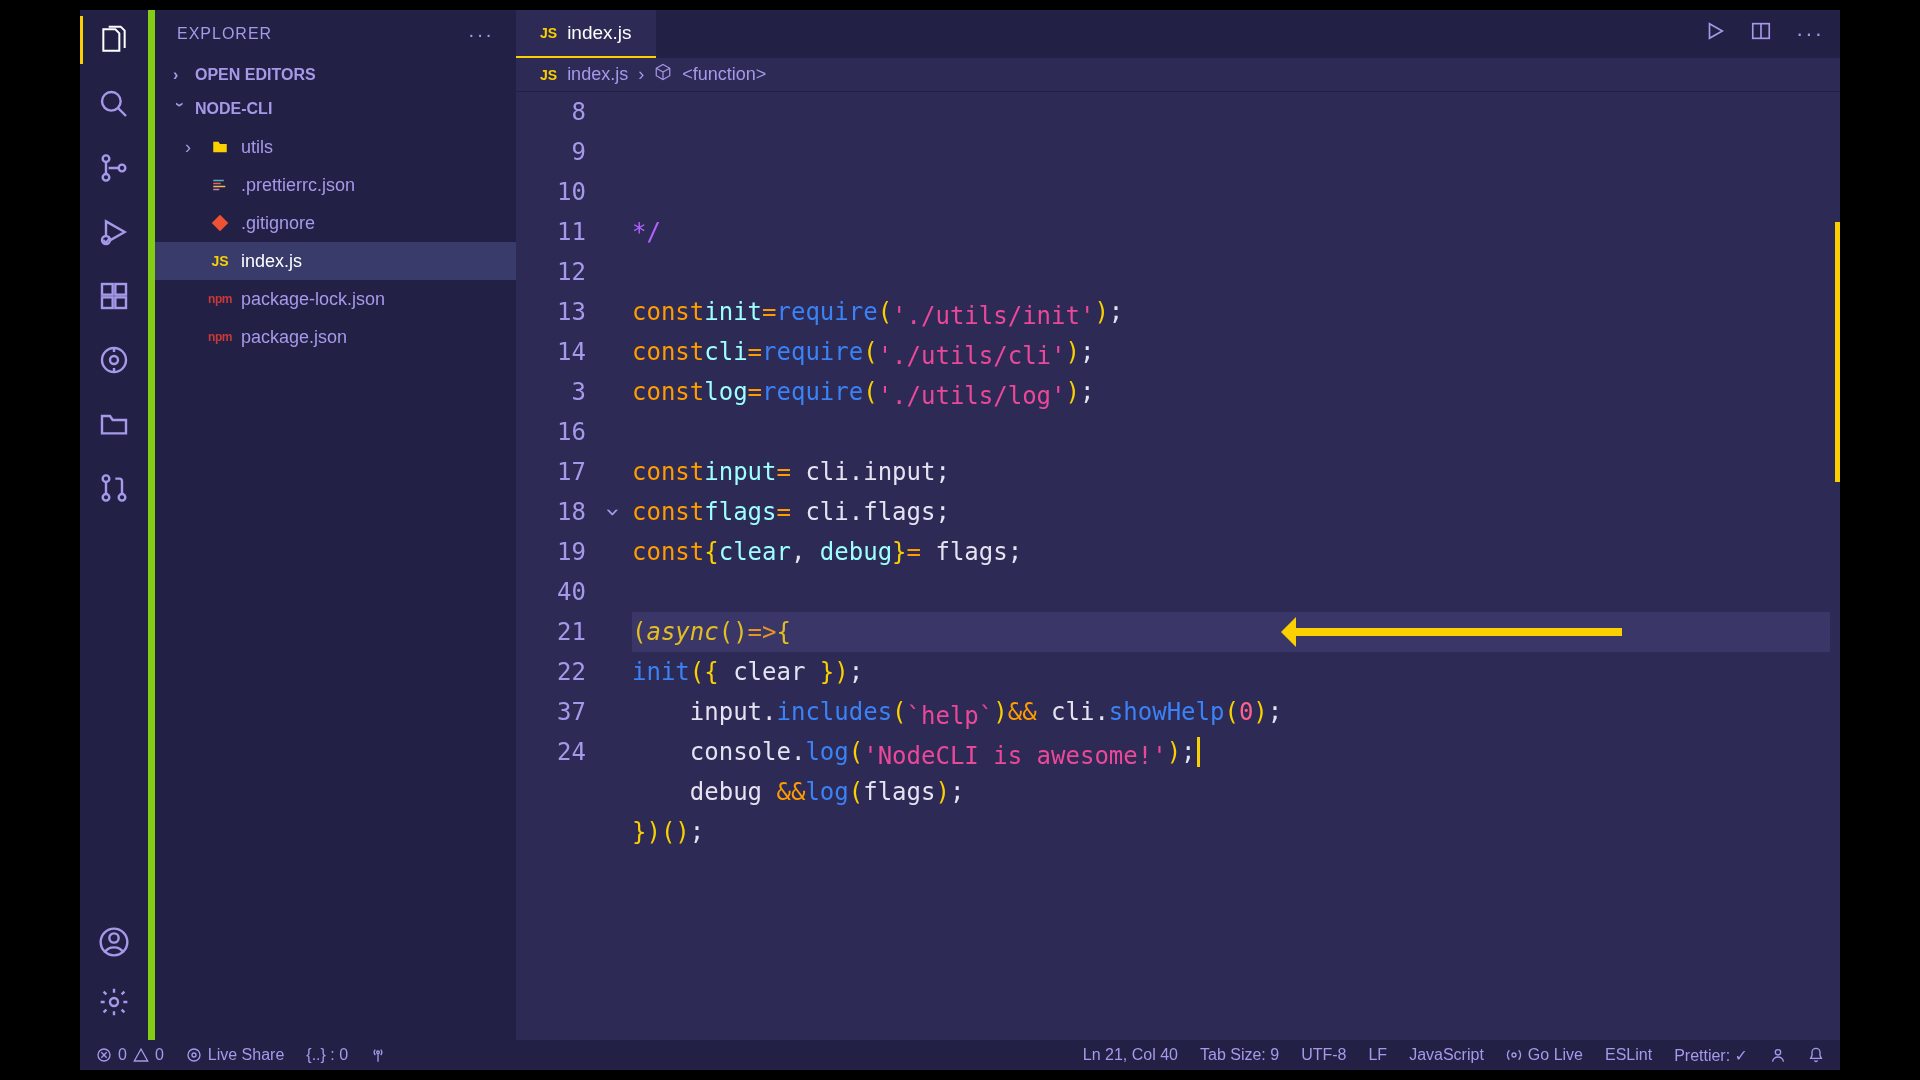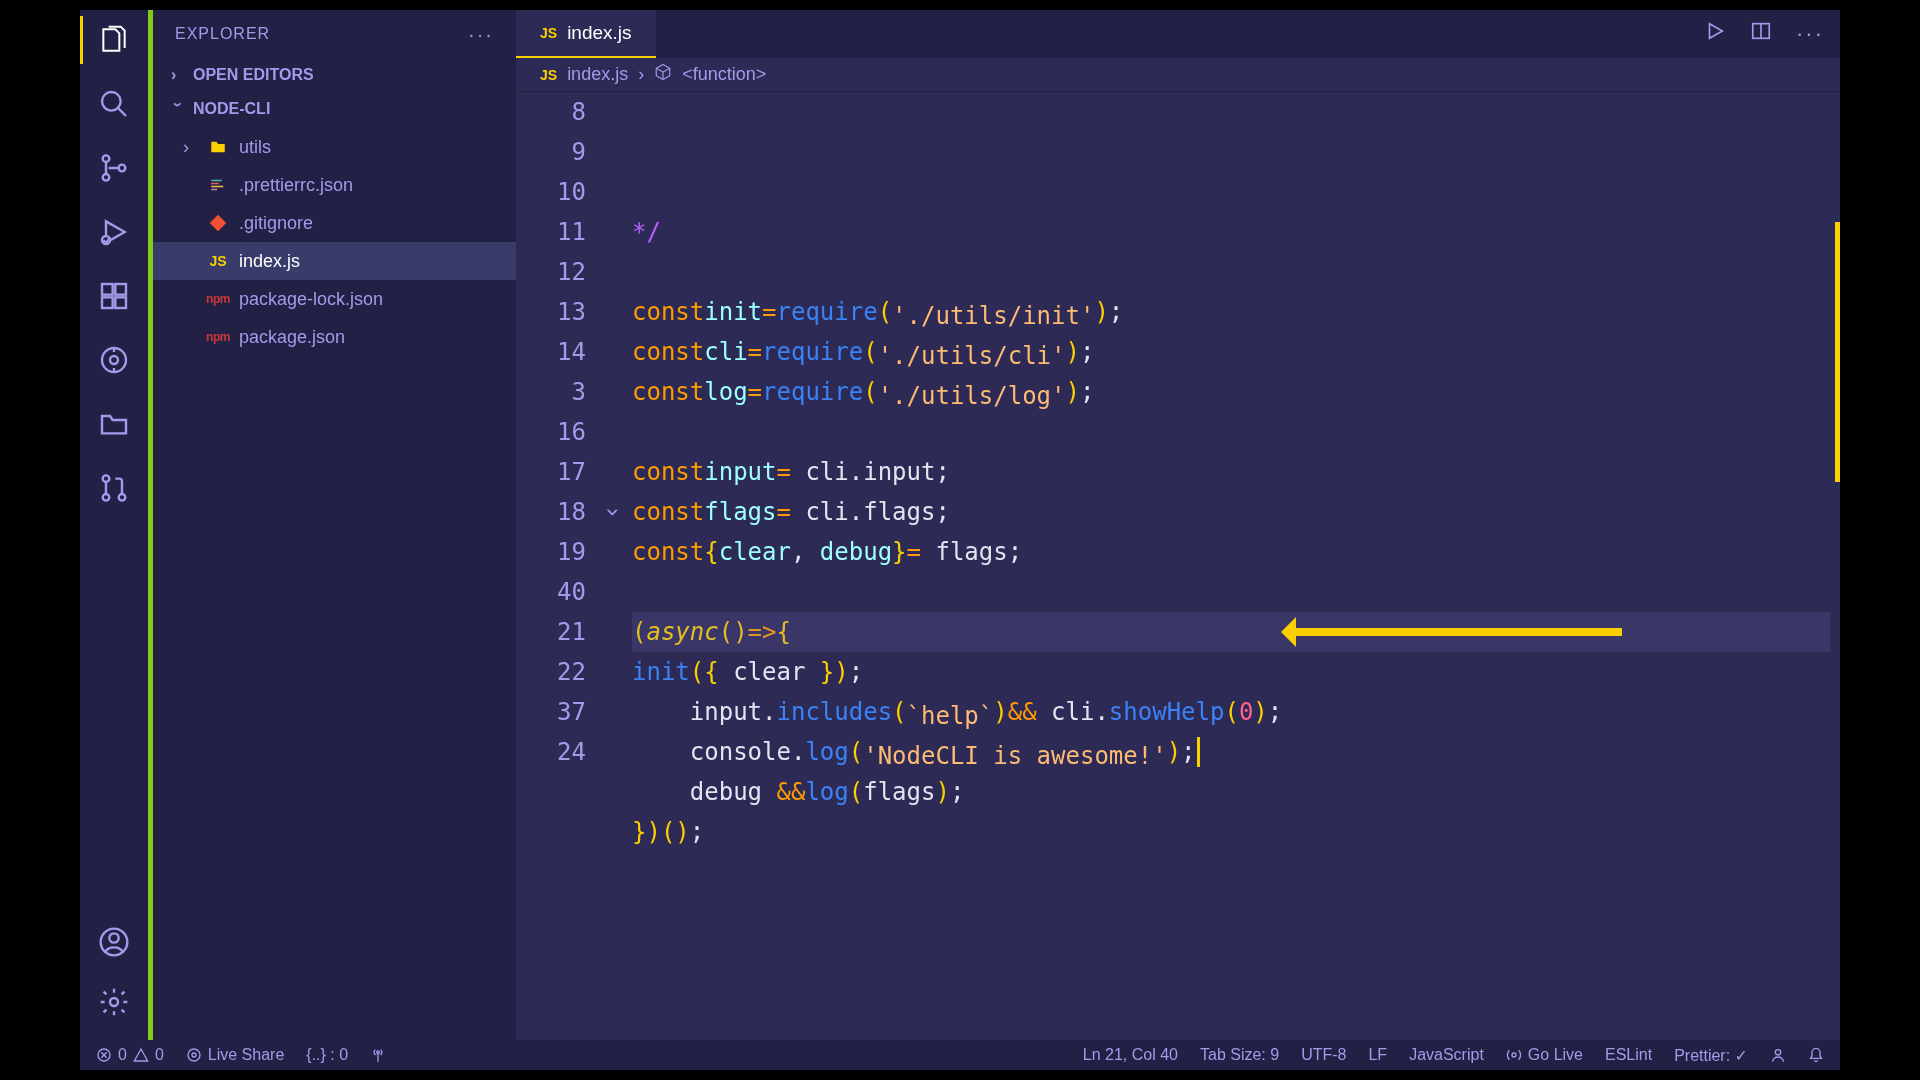--- a/index.html
+++ b/index.html
@@ -63,21 +63,21 @@
   background: #fad000;
 }
 .activity-icon svg { width: 32px; height: 32px; }
 
 
 .sidebar {
   width: 368px;
   background: #222145;
   display: flex;
   flex-direction: column;
-  border-left: 5px solid #84cc16;
+  border-left: 7px solid #84cc16;
 }
 .sidebar-header {
   height: 48px;
   display: flex;
   align-items: center;
   justify-content: space-between;
   padding: 0 22px;
   color: #a599e9;
   font-size: 16px;
   letter-spacing: 1px;
@@ -215,21 +215,21 @@
 .gutter .code-line { justify-content: flex-end; }
 .line-highlight {
   position: absolute;
   left: 0; right: 10px;
   height: 40px;
   background: rgba(122, 112, 194, 0.18);
 }
 .kw-const { color: #ff9d00; }
 .fn { color: #3b82f6; }
 .var { color: #9effff; }
-.str { color: #fdba74; margin-top: 8px; }
+.str { color: #ec4899; margin-top: 8px; }
 .comment { color: #b362ff; }
 .op { color: #ff9d00; }
 .paren { color: #fad000; }
 .paren2 { color: #fad000; }
 .num { color: #ff628c; }
 .async-kw { color: #fad000; font-style: italic; }
 .cursor {
   display: inline-block;
   width: 3px; height: 30px;
   background: #fad000;

